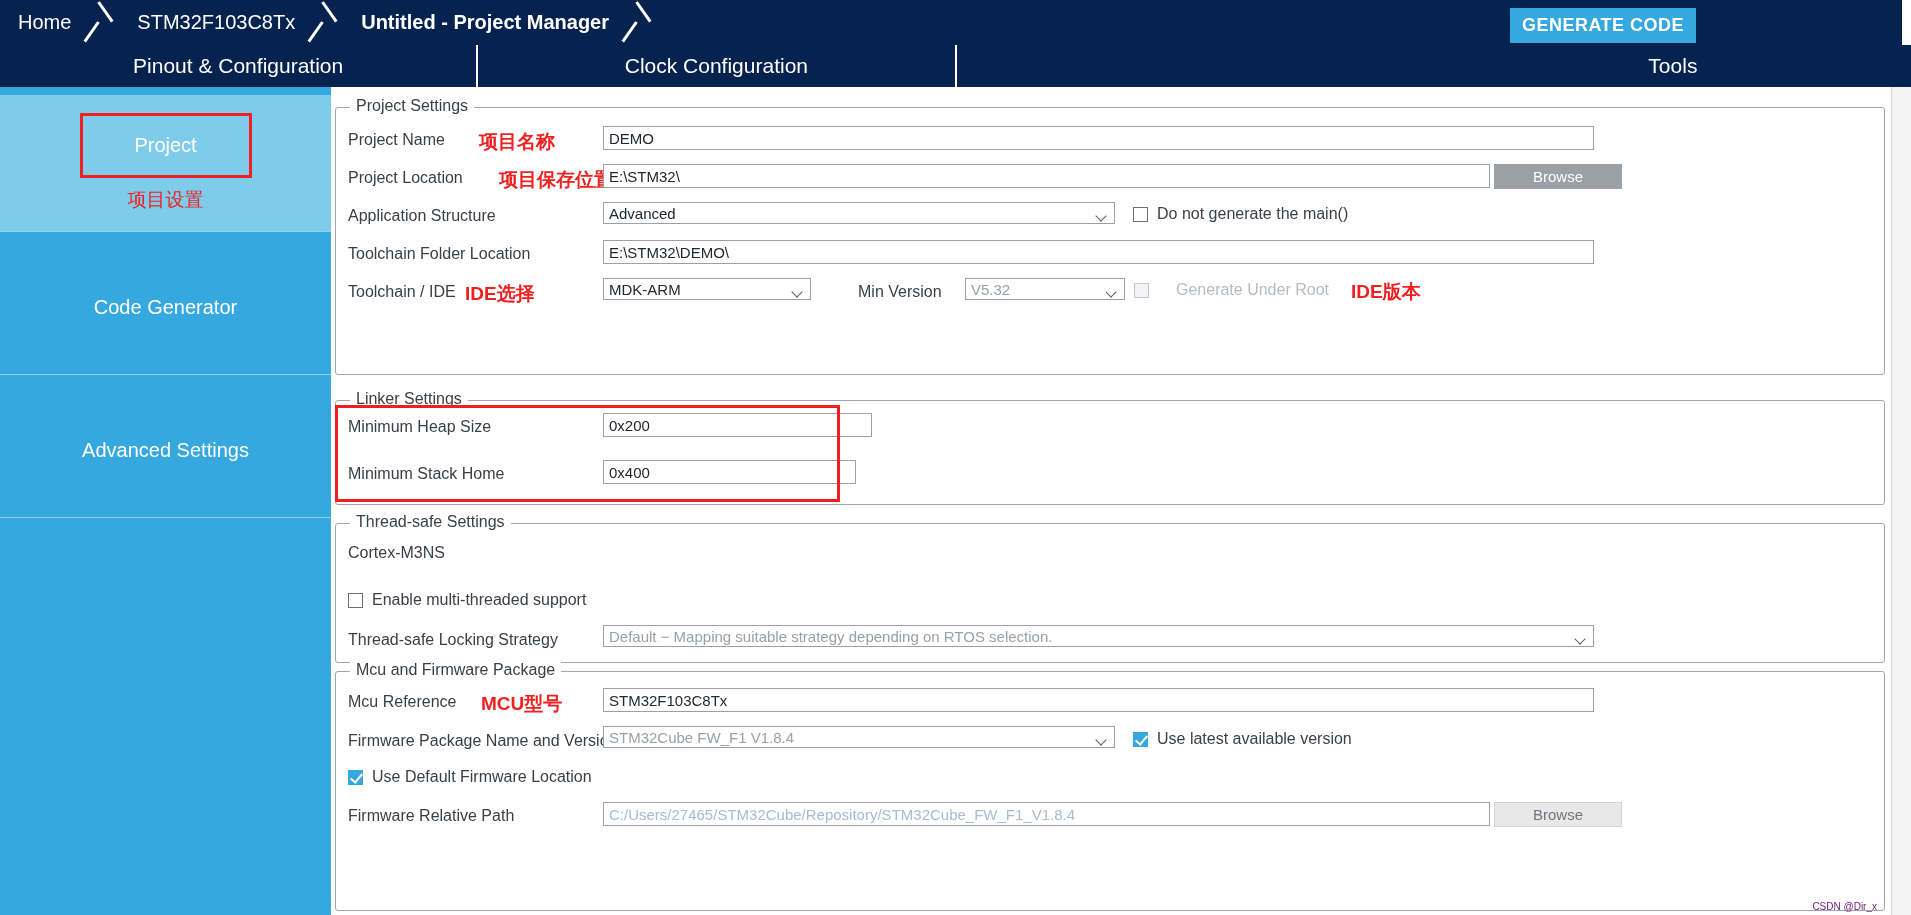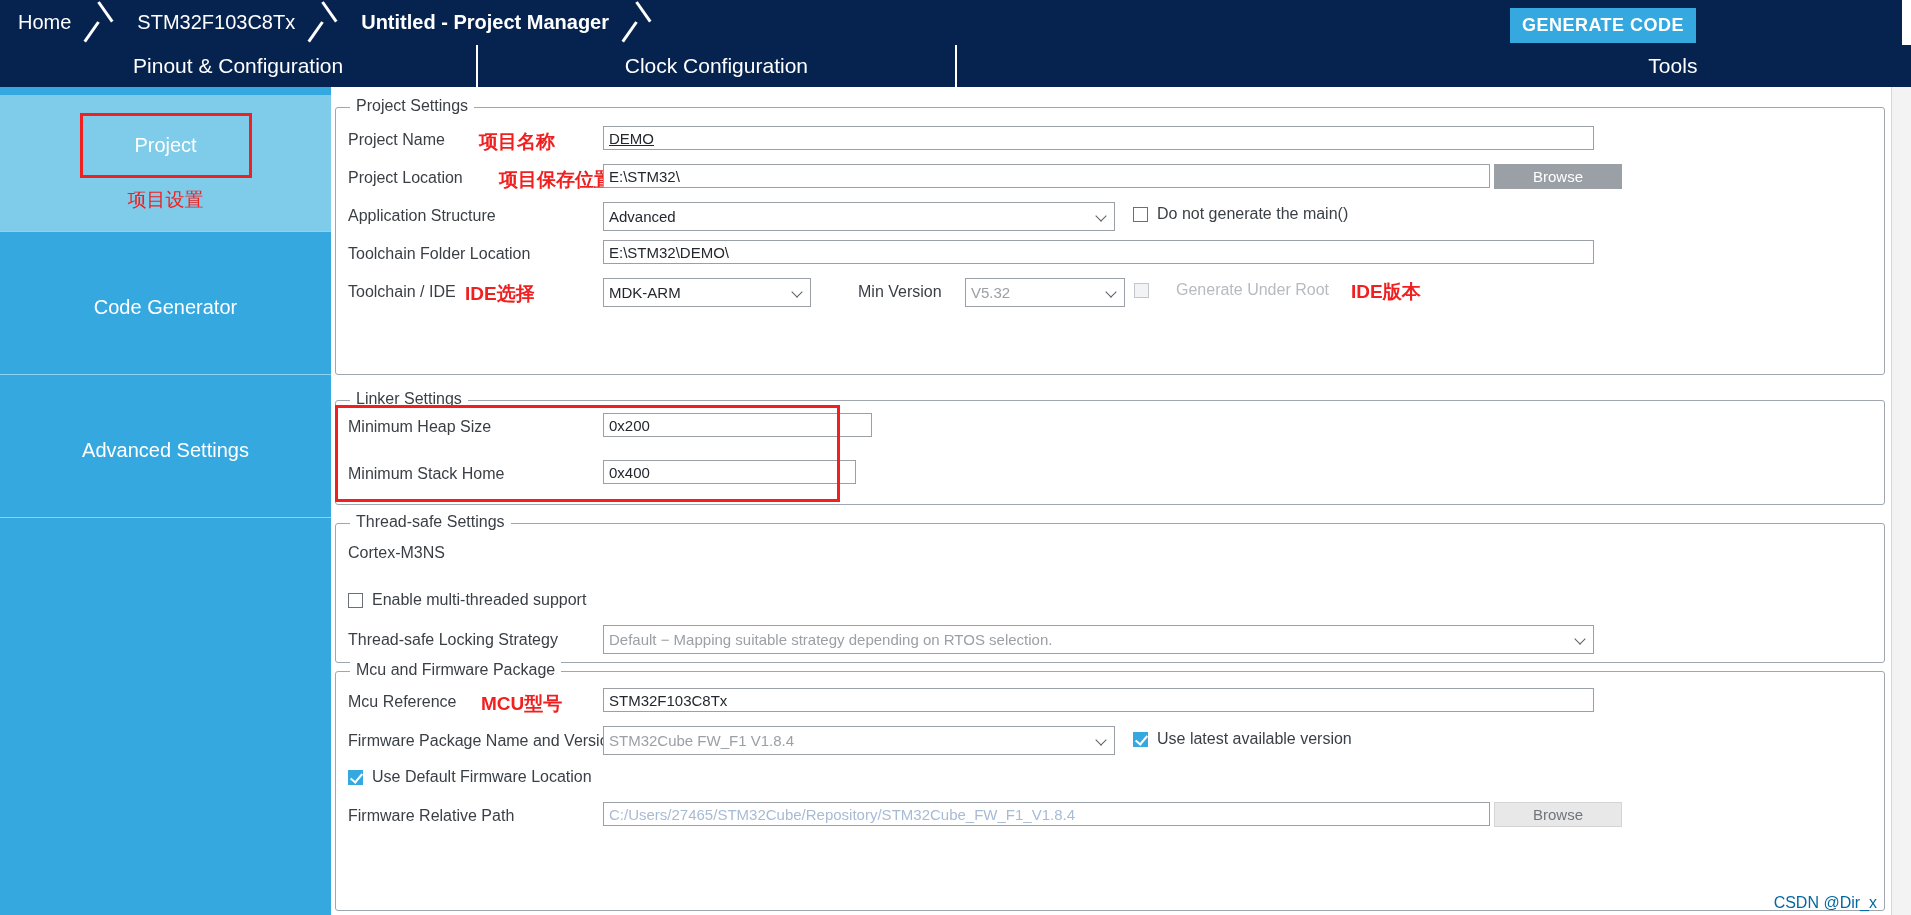--- a/index.html
+++ b/index.html
@@ -166,21 +166,21 @@
     display: flex; align-items: center;
     white-space: nowrap; overflow: hidden;
     font-family: "Liberation Sans", sans-serif;
   }
   .txtfield.disabled { color: #a8bbd4; background: #ffffff; }
 
   .combo {
     position: absolute;
     border: 1px solid #9aa0a6;
     background: #ffffff;
-    height: 29px;
+    height: 22px;
     font-size: 15px;
     color: #23282e;
     padding: 0 26px 0 5px;
     display: flex; align-items: center;
     white-space: nowrap; overflow: hidden;
     cursor: pointer;
     text-align: center;
   }
   .combo.greyed { color: #9aa0a6; }
   .combo::after {
@@ -235,22 +235,22 @@
 
   .red-outline {
     position: absolute;
     border: 3px solid #f02020;
     pointer-events: none;
   }
 
   #watermark {
     position: absolute;
     right: 14px; bottom: 3px;
-    font-size: 16px;
-    color: #0369a1;
+    font-size: 10px;
+    color: #701a75;
     white-space: nowrap;
   }
 </style>
 </head>
 <body>
 
 <div id="breadcrumb-bar">
   <div class="crumb">
     <span>Home</span>
   </div>
@@ -290,21 +290,21 @@
 </div>
 
 <div id="content">
 
   <div class="group" style="left:4px; top:20px; width:1550px; height:268px;">
     <div class="group-title">Project Settings</div>
   </div>
 
   <div class="row-label" style="left:17px; top:44px;">Project Name</div>
   <div class="annot-red" style="left:148px; top:42px;">项目名称</div>
-  <div class="txtfield" style="left:272px; top:39px; width:991px;text-decoration:underline;">DEMO</div>
+  <div class="txtfield" style="left:272px; top:39px; width:991px;">DEMO</div>
 
   <div class="row-label" style="left:17px; top:82px;">Project Location</div>
   <div class="annot-red" style="left:168px; top:80px;">项目保存位置</div>
   <div class="txtfield" style="left:272px; top:77px; width:887px;">E:\STM32\</div>
   <div class="browse-btn" style="left:1163px; top:77px;">Browse</div>
 
   <div class="row-label" style="left:17px; top:120px;">Application Structure</div>
   <div class="combo" style="left:272px; top:115px; width:512px;">Advanced</div>
   <div class="cbx-wrap" style="left:802px; top:118px;">
     <span class="cbx"></span>

